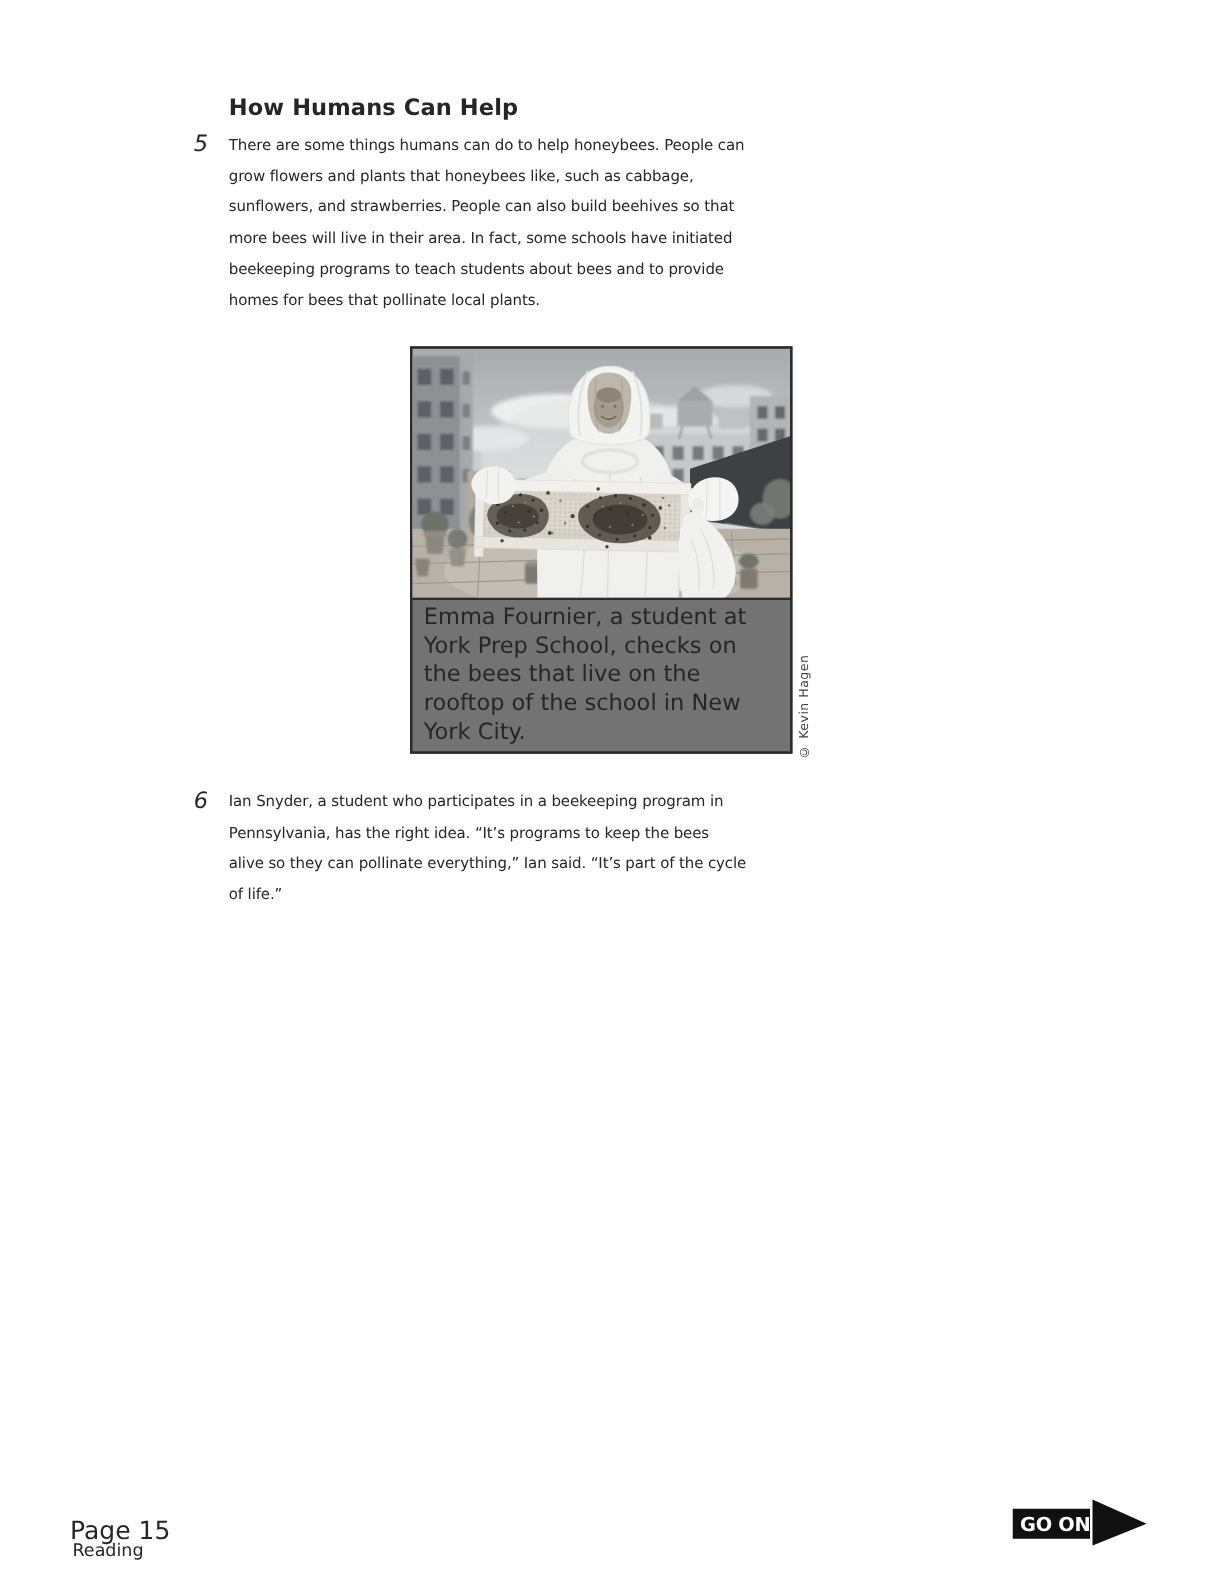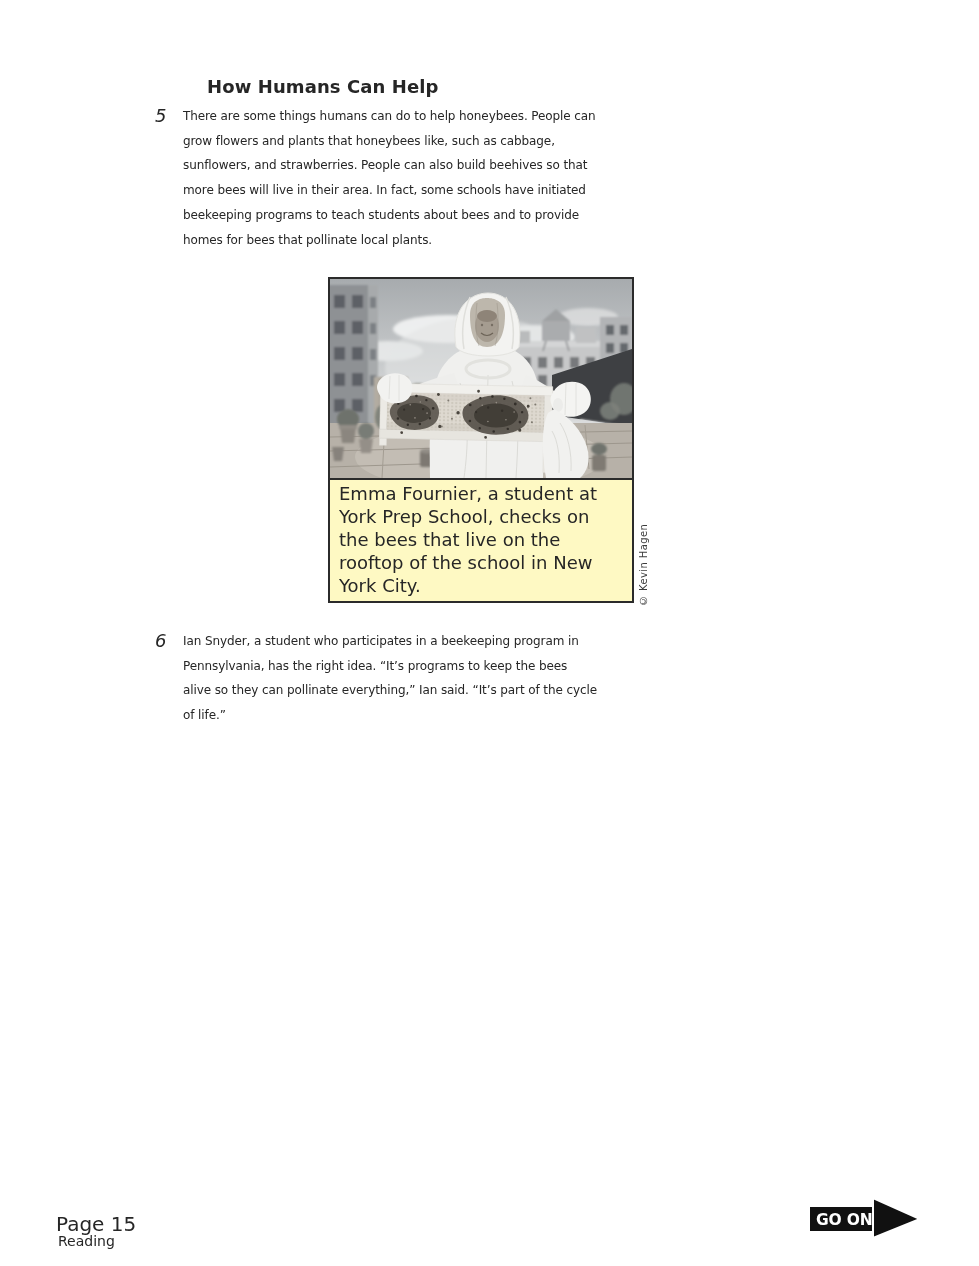--- a/index.html
+++ b/index.html
@@ -3,37 +3,37 @@
 <meta charset="utf-8">
 <style>
   html,body{margin:0;padding:0;background:#ffffff;}
   .page{
     position:relative;width:979px;height:1266px;background:#ffffff;
     font-family:"DejaVu Sans","Liberation Sans",sans-serif;color:#262626;
     overflow:hidden;
   }
   .heading{
     position:absolute;left:183px;top:61px;
-    font-size:18px;font-weight:bold;letter-spacing:.1px;margin-left:24px;
+    font-size:18px;font-weight:bold;letter-spacing:.1px;
   }
   .para{position:absolute;left:155px;display:flex;}
   .pnum{
     width:28px;flex:none;font-style:italic;
     font-size:18px;line-height:24.7px;
   }
   .ptext{
     width:710px;font-size:12px;line-height:24.7px;
     white-space:pre-line;letter-spacing:-0.1px;
   }
   #para5{top:104px;}
   #para6{top:629px;}
 
   .figure{
     position:absolute;left:328px;top:277px;width:302px;
-    border:2px solid #2b2b2b;background:#fef9c3;margin:0;
+    border:2px solid #2b2b2b;background:#737373;margin:0;
   }
   .photo{width:302px;height:199px;display:block;}
   .caption{
     border-top:2px solid #2b2b2b;
     padding:2px 8px 4px 9px;
     font-size:18px;line-height:23px;white-space:pre-line;
   }
   .credit{
     position:absolute;left:638px;top:514px;height:92px;
     font-size:10px;color:#3c3c3c;letter-spacing:.4px;

